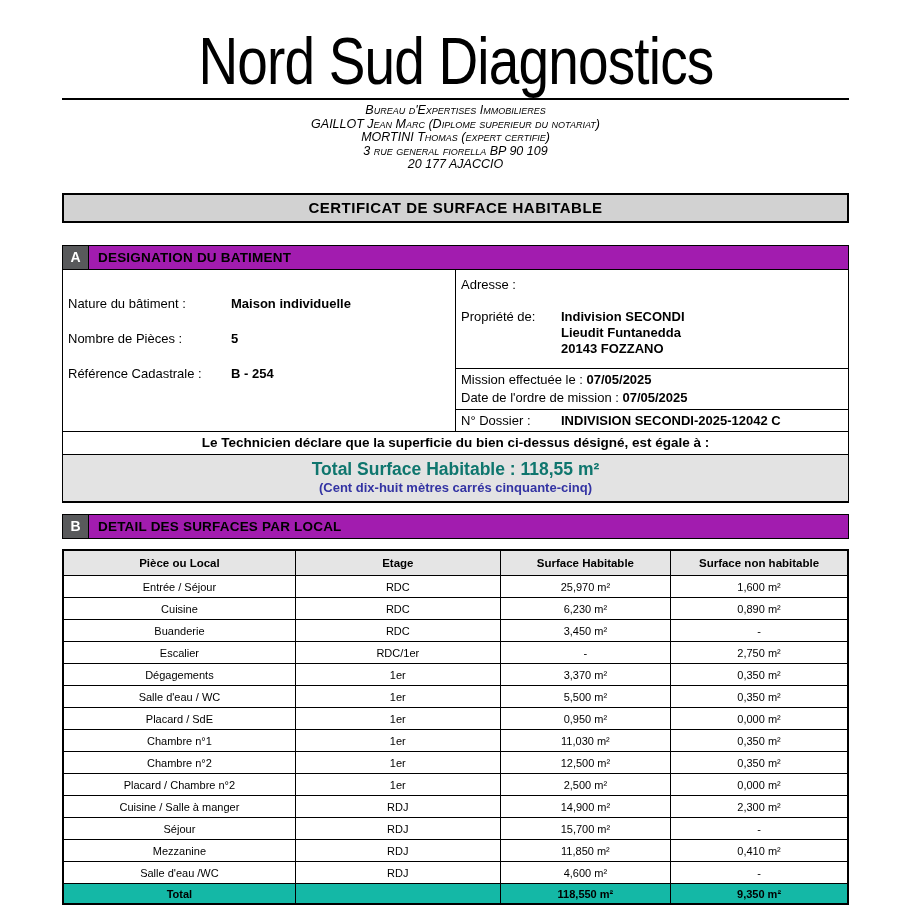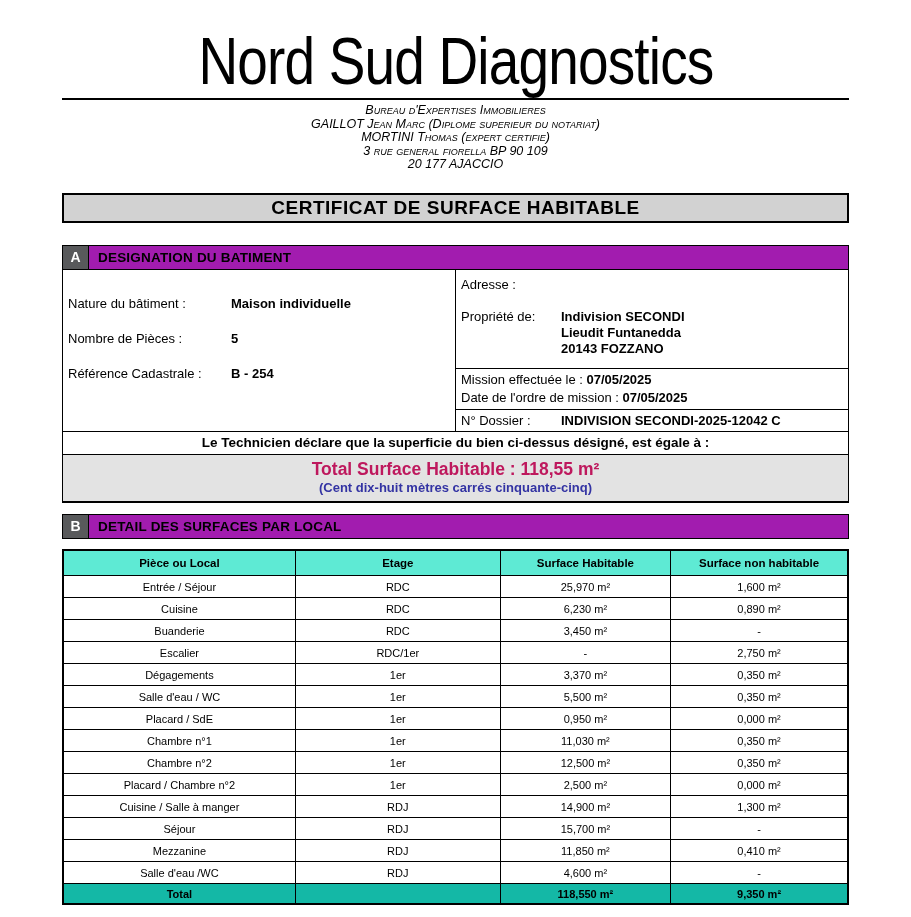--- a/index.html
+++ b/index.html
@@ -33,21 +33,21 @@
     font-weight: 500;
   }
 
   
   .cert-banner {
     margin-top: 21px;
     border: 2px solid #000;
     background: #d2d2d2;
     text-align: center;
     font-weight: bold;
-    font-size: 19px;
+    font-size: 15px;
     letter-spacing: 0.5px;
     line-height: 26px;
     height: 30px;
   }
 
   
   .section-header {
     display: flex;
     border: 1px solid #000;
     height: 25px;
@@ -137,21 +137,21 @@
     border-collapse: collapse;
     border: 2px solid #000;
     font-size: 11px;
   }
   .surf-table th, .surf-table td {
     border: 1px solid #000;
     text-align: center;
     vertical-align: middle;
   }
   .surf-table th {
-    background: #5eead4;
+    background: #e5e5e5;
     font-size: 11.5px;
     height: 26px;
   }
   .surf-table td { height: 22px; padding: 0 2px; }
   .surf-table col.c1 { width: 29.6%; }
   .surf-table col.c2 { width: 26.1%; }
   .surf-table col.c3 { width: 21.7%; }
   .surf-table col.c4 { width: 22.6%; }
   .surf-table tr.total-row td {
     background: #14b8a6;
@@ -220,21 +220,21 @@
       </div>
       <div class="dossier-block">
         <span class="lbl">N° Dossier :</span>
         <span class="val">INDIVISION SECONDI-2025-12042 C</span>
       </div>
     </div>
   </div>
 
   <div class="declaration">Le Technicien déclare que la superficie du bien ci-dessus désigné, est égale à :</div>
   <div class="total-block">
-    <div class="total-line1" style="color: #be185d;">Total Surface Habitable : 118,55 m²</div>
+    <div class="total-line1" style="color: #0f766e;">Total Surface Habitable : 118,55 m²</div>
     <div class="total-line2" style="color: rgb(51, 51, 163);">(Cent dix-huit mètres carrés cinquante-cinq)</div>
   </div>
 
   <div class="section-header sh-b">
     <div class="section-badge">B</div>
     <div class="section-title-bar">DETAIL DES SURFACES PAR LOCAL</div>
   </div>
 
   <table class="surf-table">
     <colgroup>
@@ -309,21 +309,21 @@
         <tr>
           <td>Placard / Chambre n°2</td>
           <td>1er</td>
           <td>2,500 m²</td>
           <td>0,000 m²</td>
         </tr>
         <tr>
           <td>Cuisine / Salle à manger</td>
           <td>RDJ</td>
           <td>14,900 m²</td>
-          <td>1,300 m²</td>
+          <td>2,300 m²</td>
         </tr>
         <tr>
           <td>Séjour</td>
           <td>RDJ</td>
           <td>15,700 m²</td>
           <td>-</td>
         </tr>
         <tr>
           <td>Mezzanine</td>
           <td>RDJ</td>

